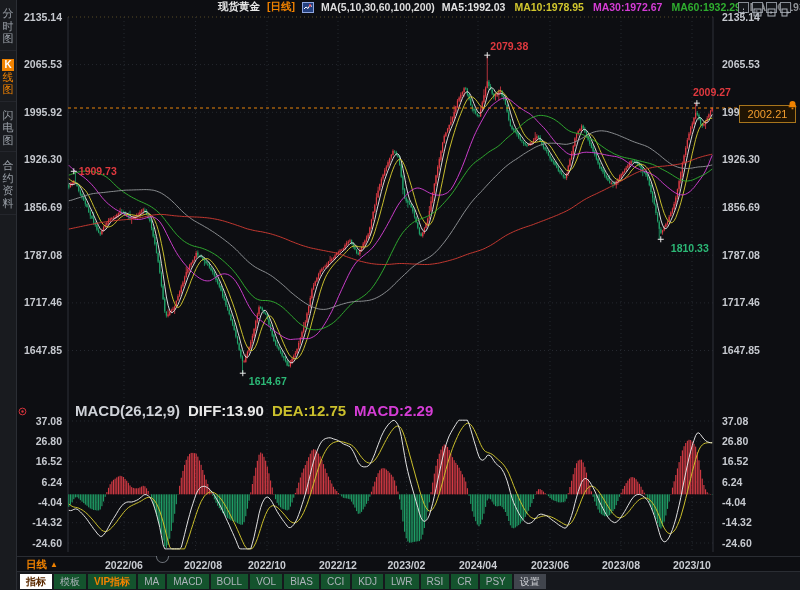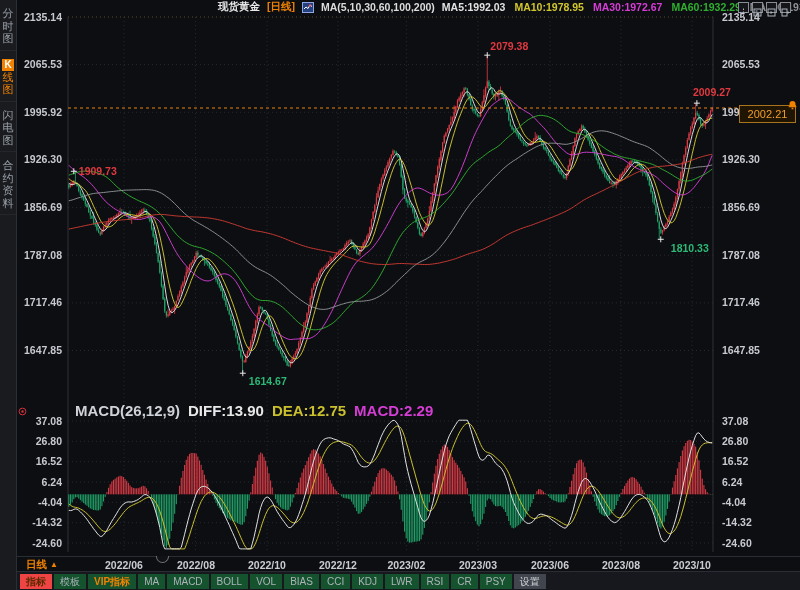--- a/index.html
+++ b/index.html
@@ -40,21 +40,21 @@
   .period-chip{position:absolute;left:26px;top:558px;font-size:10.5px;font-weight:bold;color:#f08200;
                z-index:6;cursor:pointer;white-space:nowrap;}
   .period-chip .arr{font-size:8px;vertical-align:1px;}
   .notch{position:absolute;left:156px;top:556px;width:13px;height:7px;background:#101216;
          border:1px solid #70747c;border-top:none;border-radius:0 0 13px 13px;box-sizing:border-box;z-index:4;cursor:row-resize;}
   
   .toolbar{position:absolute;left:17px;right:0;bottom:0;height:18px;background:#16181d;
            border-top:1px solid #2a2d33;display:flex;align-items:center;padding-left:1px;z-index:5;}
   .chip{font-size:10px;line-height:13px;padding:1px 6px;margin-left:2px;background:#14532d;
         color:#aeb3bb;cursor:pointer;white-space:nowrap;}
-  .chip.selected{background:#ef4444;color:#5b2a00;font-weight:bold;text-align:right;}
+  .chip.selected{background:#ffffff;color:#5b2a00;font-weight:bold;text-align:right;}
   .chip.vip{color:#f08200;font-weight:bold;}
   .chip.settings{background:#41454d;color:#d2d4d8;}
   svg.chart{position:absolute;left:0;top:0;z-index:1;}
 </style>
 </head>
 <body>
 
 <div class="app">
 
   <svg id="chart-svg" class="chart" width="800" height="590">
@@ -1382,25 +1382,25 @@
   <div class="price-badge">2002.21</div>
   <span class="alarm">
     <svg width="9" height="10">
         <path d="M4.5 1 a3 3 0 0 1 3 3 v2.2 h0.9 v1 h-7.8 v-1 h0.9 v-2.2 a3 3 0 0 1 3-3 z" fill="#f08200"></path>
         <rect x="3.6" y="7.7" width="1.8" height="1.6" fill="#f08200"></rect>
       </svg>
   </span>
 
   <div class="month-axis" id="month-axis">
       <span style="left: 106.986px;">2022/06</span>
-      <span style="left: 179px;">2022/08</span>
+      <span style="left: 186px;">2022/08</span>
       <span style="left: 249.982px;">2022/10</span>
       <span style="left: 320.997px;">2022/12</span>
       <span style="left: 389.496px;">2023/02</span>
-      <span style="left: 461.026px;">2023/03</span>
+      <span style="left: 461.026px;">2024/04</span>
       <span style="left: 533.008px;">2023/06</span>
       <span style="left: 604.023px;">2023/08</span>
       <span style="left: 674.973px;">2023/10</span>
     </div>
   <div class="period-chip">
     <span>日线</span>
     <span class="arr">▲</span>
   </div>
   <div class="notch"></div>
 

